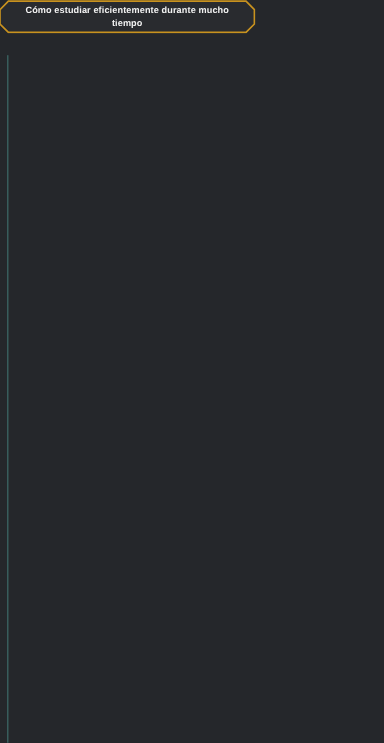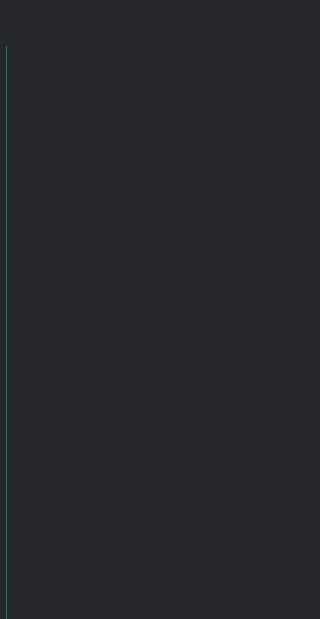--- a/index.html
+++ b/index.html
@@ -24,15 +24,23 @@
   }
   .title-box .tt span{display:block;width:180px;}
 
   
   .spine{position:absolute;width:1px;background:#3d6b69;}
 </style>
 </head>
 <body>
 
 <div id="root">
+  <div class="title-box">
+    <svg width="214" height="28" viewBox="0 0 214 28">
+      <path d="M1 8 L8 1 L206 1 L213 8 L213 20 L206 27 L8 27 L1 20 Z" fill="#292b2f" stroke="#c8921f" stroke-width="1.4"></path>
+    </svg>
+    <div class="tt">
+        <span>Cómo estudiar eficientemente durante mucho tiempo</span>
+      </div>
+  </div>
 
   <div class="spine" style="left:5.5px;top:46px;height:573px;"></div>
 </div>
 
 </body></html>

